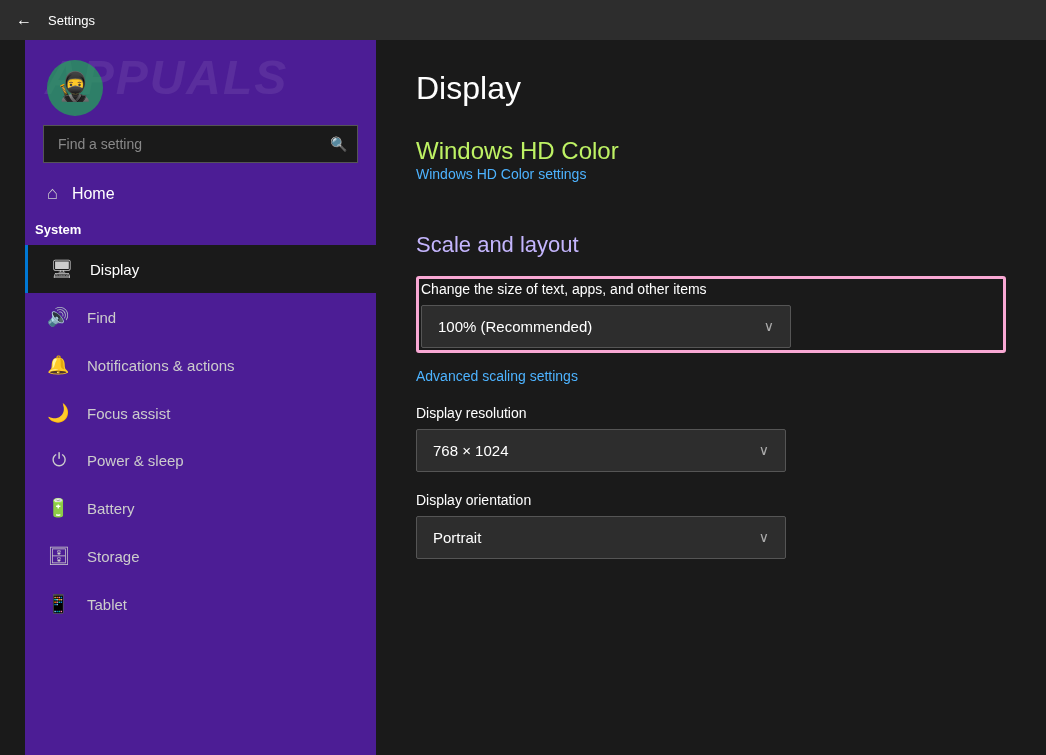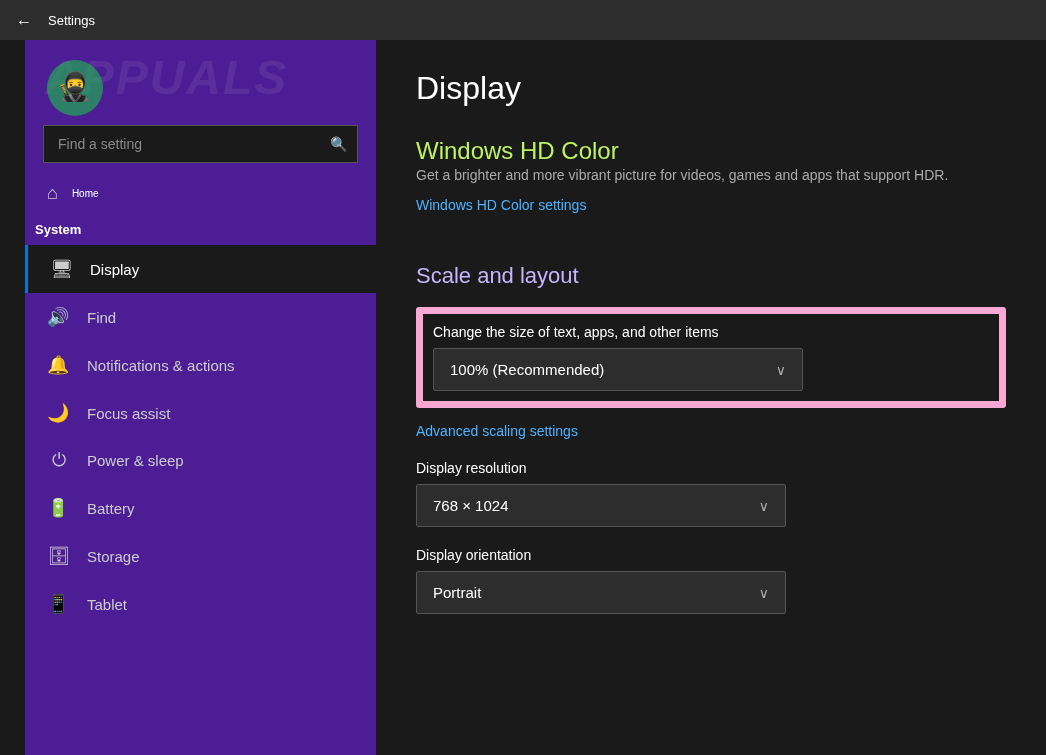--- a/index.html
+++ b/index.html
@@ -123,21 +123,21 @@
       padding: 10px 22px;
       cursor: pointer;
       z-index: 2;
       position: relative;
     }
     .home-item-icon {
       font-size: 18px;
       color: #ccc;
     }
     .home-item-label {
-      font-size: 10px;
+      font-size: 16px;
       color: #ffffff;
     }
 
     .nav-item {
       display: flex;
       align-items: center;
       gap: 16px;
       padding: 13px 22px;
       cursor: pointer;
       position: relative;
@@ -209,42 +209,41 @@
     }
 
     .dropdown-label {
       font-size: 14px;
       color: #ffffff;
       margin-bottom: 8px;
     }
 
     .dropdown-row {
       display: flex;
-      align-items: center;
       justify-content: space-between;
       background: #2d2d2d;
       border: 1px solid #555;
       padding: 12px 16px;
       width: 370px;
       border-radius: 2px;
       cursor: pointer;
     }
     .dropdown-row-text {
       font-size: 15px;
       color: #ffffff;
     }
     .dropdown-arrow {
       color: #aaa;
       font-size: 14px;
     }
 
     .group-box {
-      border: 7px solid #f9a8d4;
+      border: 3px solid #f9a8d4;
       border-radius: 3px;
-      padding: 10px;
+      padding: 2px;
       margin-bottom: 14px;
     }
 
     .resolution-section {
       margin-top: 20px;
     }
   </style>
 </head>
 <body>
 
@@ -311,21 +310,20 @@
       <span class="nav-item-label">Tablet</span>
     </div>
   </div>
 
   <div class="content-panel">
 
     <h1 class="page-title">Display</h1>
 
     <div>
       <h2 class="section-title">Windows HD Color</h2>
-      <p class="section-description">Get a brighter and more vibrant picture for videos, games and apps that support HDR.</p>
       <a class="link-text">Windows HD Color settings</a>
     </div>
 
     <div class="section-divider" style="height:1px;"></div>
 
     <div>
       <h2 class="section-subtitle">Scale and layout</h2>
 
       <div>
         <div class="group-box">

